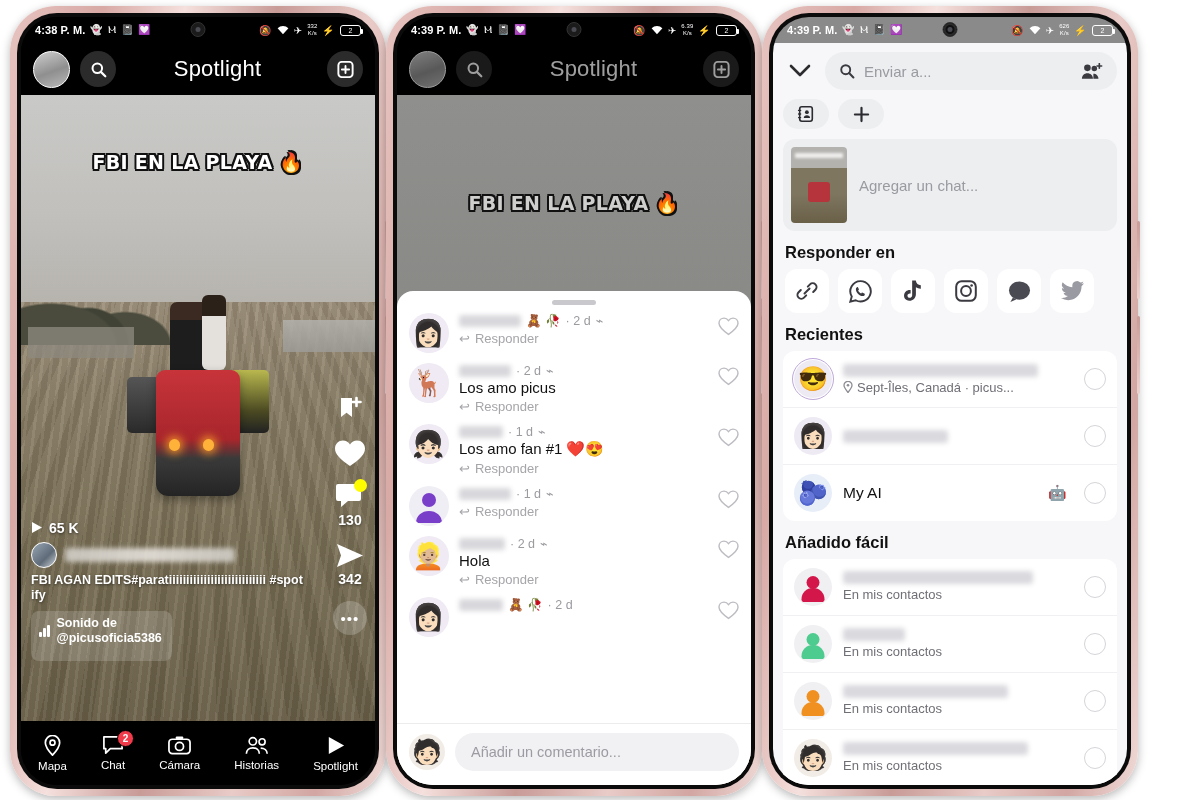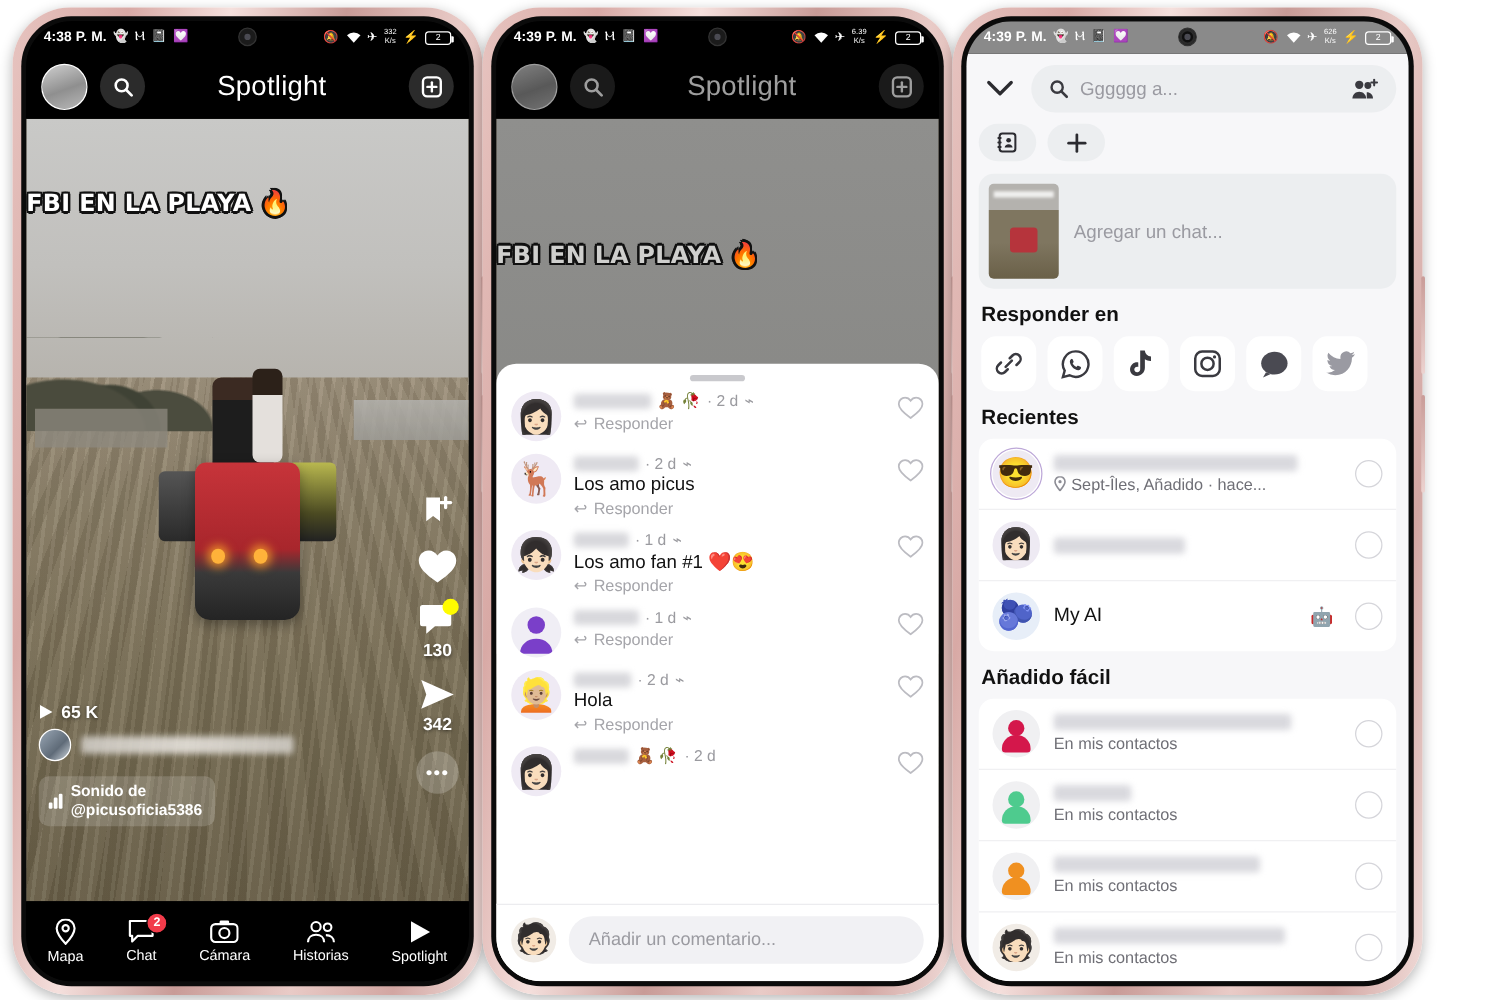--- a/index.html
+++ b/index.html
@@ -139,21 +139,21 @@
     position:absolute; left:42%; top:33%; width:14%; height:13%;
     background: linear-gradient(180deg,#3b2a22 0 22%, #1d1d1d 22% 100%);
     border-radius: 7px 7px 3px 3px; filter: blur(.3px);
   }
   .rider2{ position:absolute; left:51%; top:32%; width:7%; height:12%; background:linear-gradient(180deg,#2c2119 0 28%, #e4e0dc 28% 100%); border-radius:6px; filter:blur(.4px); }
   .quad-side{ position:absolute; left:59%; top:44%; width:11%; height:10%; background:linear-gradient(180deg,#b9b84f,#4b4a22 65%,#222 100%); border-radius:5px; filter: blur(.5px); }
   .quad-back{ position:absolute; left:30%; top:45%; width:11%; height:9%; background:linear-gradient(180deg,#555,#2a2a2a); border-radius:5px; filter: blur(.6px); }
 
   .caption-overlay {
     position: absolute; left: 0; right: 0; top: 9%;
-    text-align: left; font-size: 19px; font-weight: 800;
+    text-align: center; font-size: 19px; font-weight: 800;
     color: #fff; letter-spacing: .3px;
     font-family: "DejaVu Sans", sans-serif;
     text-shadow: -1.6px -1.6px 0 #111, 1.6px -1.6px 0 #111, -1.6px 1.6px 0 #111, 1.6px 1.6px 0 #111,
                  0 2px 0 #111, 2px 0 0 #111, -2px 0 0 #111, 0 -2px 0 #111;
   }
 
   .rail {
     position: absolute; right: 8px; bottom: 86px;
     display: flex; flex-direction: column; align-items: center; gap: 14px;
     color: #fff; z-index: 4;
@@ -172,21 +172,21 @@
            text-shadow: 0 1px 3px rgba(0,0,0,.6); }
   .author-row { display:flex; align-items:center; gap: 8px; margin-bottom: 5px; }
   .author-pic { width: 26px; height: 26px; border-radius: 50%;
     background: linear-gradient(135deg,#9aa7b5,#5f6b78 60%,#cfd6dd); border: 1.4px solid #fff; flex:0 0 auto; }
   .blurname { height: 14px; width: 170px; border-radius: 3px;
     background: linear-gradient(90deg,#cfcbc4,#e6e2dc,#cfcbc4); filter: blur(2.4px); opacity:.9; }
   .desc { font-size: 12.5px; line-height: 1.25; font-weight: 600; word-break: break-all;
           text-shadow: 0 1px 3px rgba(0,0,0,.6); }
   .sound-chip {
     display:inline-flex; align-items:center; gap:7px; margin-top:7px;
-    background: rgba(255,255,255,.16); padding: 5px 10px 5px 8px; border-radius: 8px;
+    background: rgba(255,255,255,.16); padding: 5px 10px 15px 8px; border-radius: 8px;
     font-size: 12.5px; font-weight: 700; line-height: 1.2;
   }
   .eq { display:flex; align-items:flex-end; gap:1.5px; height:12px; }
   .eq i{ width:2.5px; background:#fff; border-radius:1px; }
   .eq i:nth-child(1){height:5px} .eq i:nth-child(2){height:9px} .eq i:nth-child(3){height:12px}
 
   .tabbar {
     position: absolute; left:0; right:0; bottom:0; height: 64px; background: #000;
     display:flex; align-items:center; justify-content:space-around; color:#fff; z-index: 5;
   }
@@ -379,20 +379,21 @@
             <div class="plays">
               <svg width="12" height="13" viewBox="0 0 12 13">
                   <path d="M1 1 11 6.5 1 12Z" fill="#fff"></path>
                 </svg>
               <span>65 K</span>
             </div>
             <div class="author-row">
               <span class="author-pic"></span>
               <span class="blurname"></span>
             </div>
+            <div class="desc">FBI AGAN EDITS#paratiiiiiiiiiiiiiiiiiiiiiiiiiiii #spotify</div>
             <div class="sound-chip">
               <span class="eq">
                   <i></i>
                   <i></i>
                   <i></i>
                 </span>
               <span>
                 <span>Sonido de</span><br>
                 <span>@picusoficia5386</span>
               </span>
@@ -689,21 +690,21 @@
                     <path d="M2 2 11 11 20 2" fill="none" stroke="#2b2b30" stroke-width="2.6" stroke-linecap="round" stroke-linejoin="round"></path>
                   </svg>
               </span>
               <div class="searchbar">
                 <span>
                   <svg width="16" height="16" viewBox="0 0 20 20">
                       <circle cx="8.4" cy="8.4" r="5.6" fill="none" stroke="#3a3a40" stroke-width="2.4"></circle>
                       <line x1="12.6" y1="12.6" x2="18" y2="18" stroke="#3a3a40" stroke-width="2.6" stroke-linecap="round"></line>
                     </svg>
                 </span>
-                <span class="search-ph">Gggggg a...</span>
+                <span class="search-ph">Enviar a...</span>
                 <span style="margin-left:auto">
                   <svg width="22" height="17" viewBox="0 0 24 18">
                       <circle cx="7" cy="5" r="3.6" fill="#3a3a40"></circle>
                       <circle cx="14.5" cy="5.6" r="3" fill="#3a3a40"></circle>
                       <path d="M1 17c0-3.6 2.7-6 6-6s6 2.4 6 6Z" fill="#3a3a40"></path>
                       <path d="M13.5 11.4c3.2 0 5.5 2.2 5.5 5.6h-5.5Z" fill="#3a3a40"></path>
                       <line x1="20" y1="0.5" x2="20" y2="5.5" stroke="#3a3a40" stroke-width="1.8" stroke-linecap="round"></line>
                       <line x1="17.5" y1="3" x2="22.5" y2="3" stroke="#3a3a40" stroke-width="1.8" stroke-linecap="round"></line>
                     </svg>
                 </span>
@@ -783,21 +784,21 @@
               <div class="pav" style="outline:1.6px solid #bda8d8;outline-offset:1px">😎</div>
               <div class="pbody">
                 <div class="pname-blur" style="width:195px"></div>
                 <div class="psub">
                   <span>
                     <svg width="10" height="12" viewBox="0 0 10 12">
                         <path d="M5 11.5S9 6.5 9 4.3A4 4 0 0 0 1 4.3C1 6.5 5 11.5 5 11.5Z" fill="none" stroke="#8d8d95" stroke-width="1.3"></path>
                         <circle cx="5" cy="4.3" r="1.3" fill="#8d8d95"></circle>
                       </svg>
                   </span>
-                  <span>Sept-Îles, Añadido · hace...</span>
+                  <span>Sept-Îles, Canadá · picus...</span>
                 </div>
               </div>
               <div class="pcheck"></div>
             </div>
             <div class="prow">
               <div class="pav">👩🏻</div>
               <div class="pbody">
                 <div class="pname-blur" style="width:105px"></div>
               </div>
               <div class="pcheck"></div>

